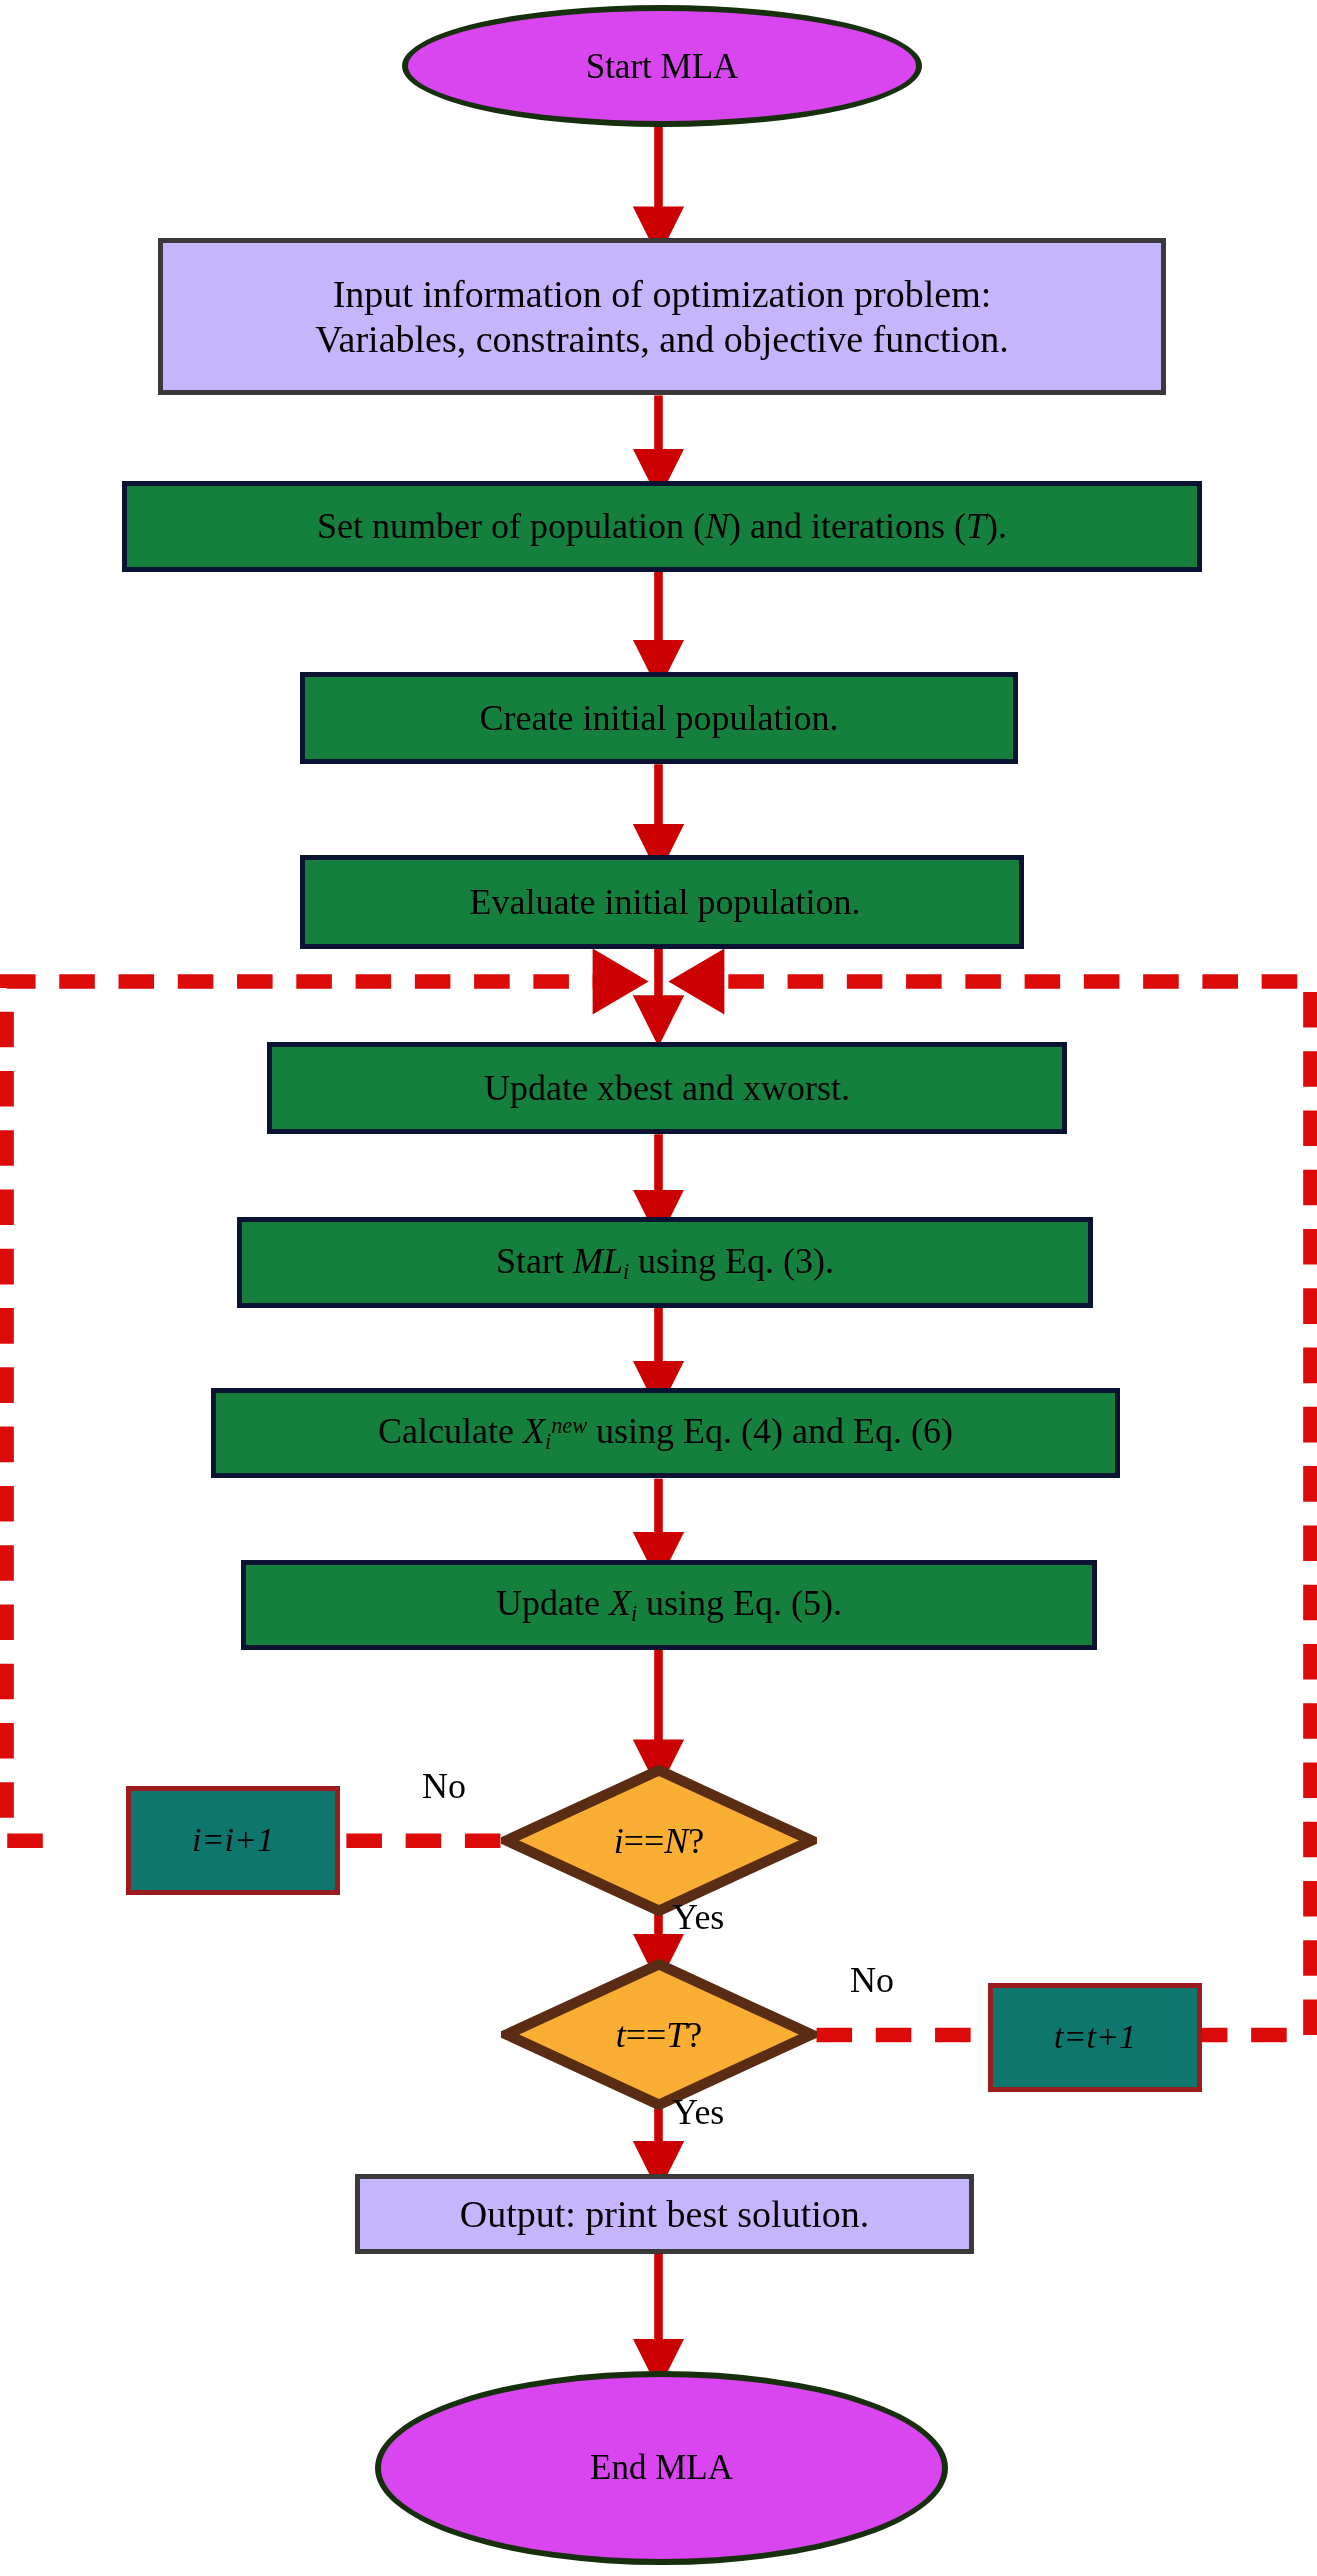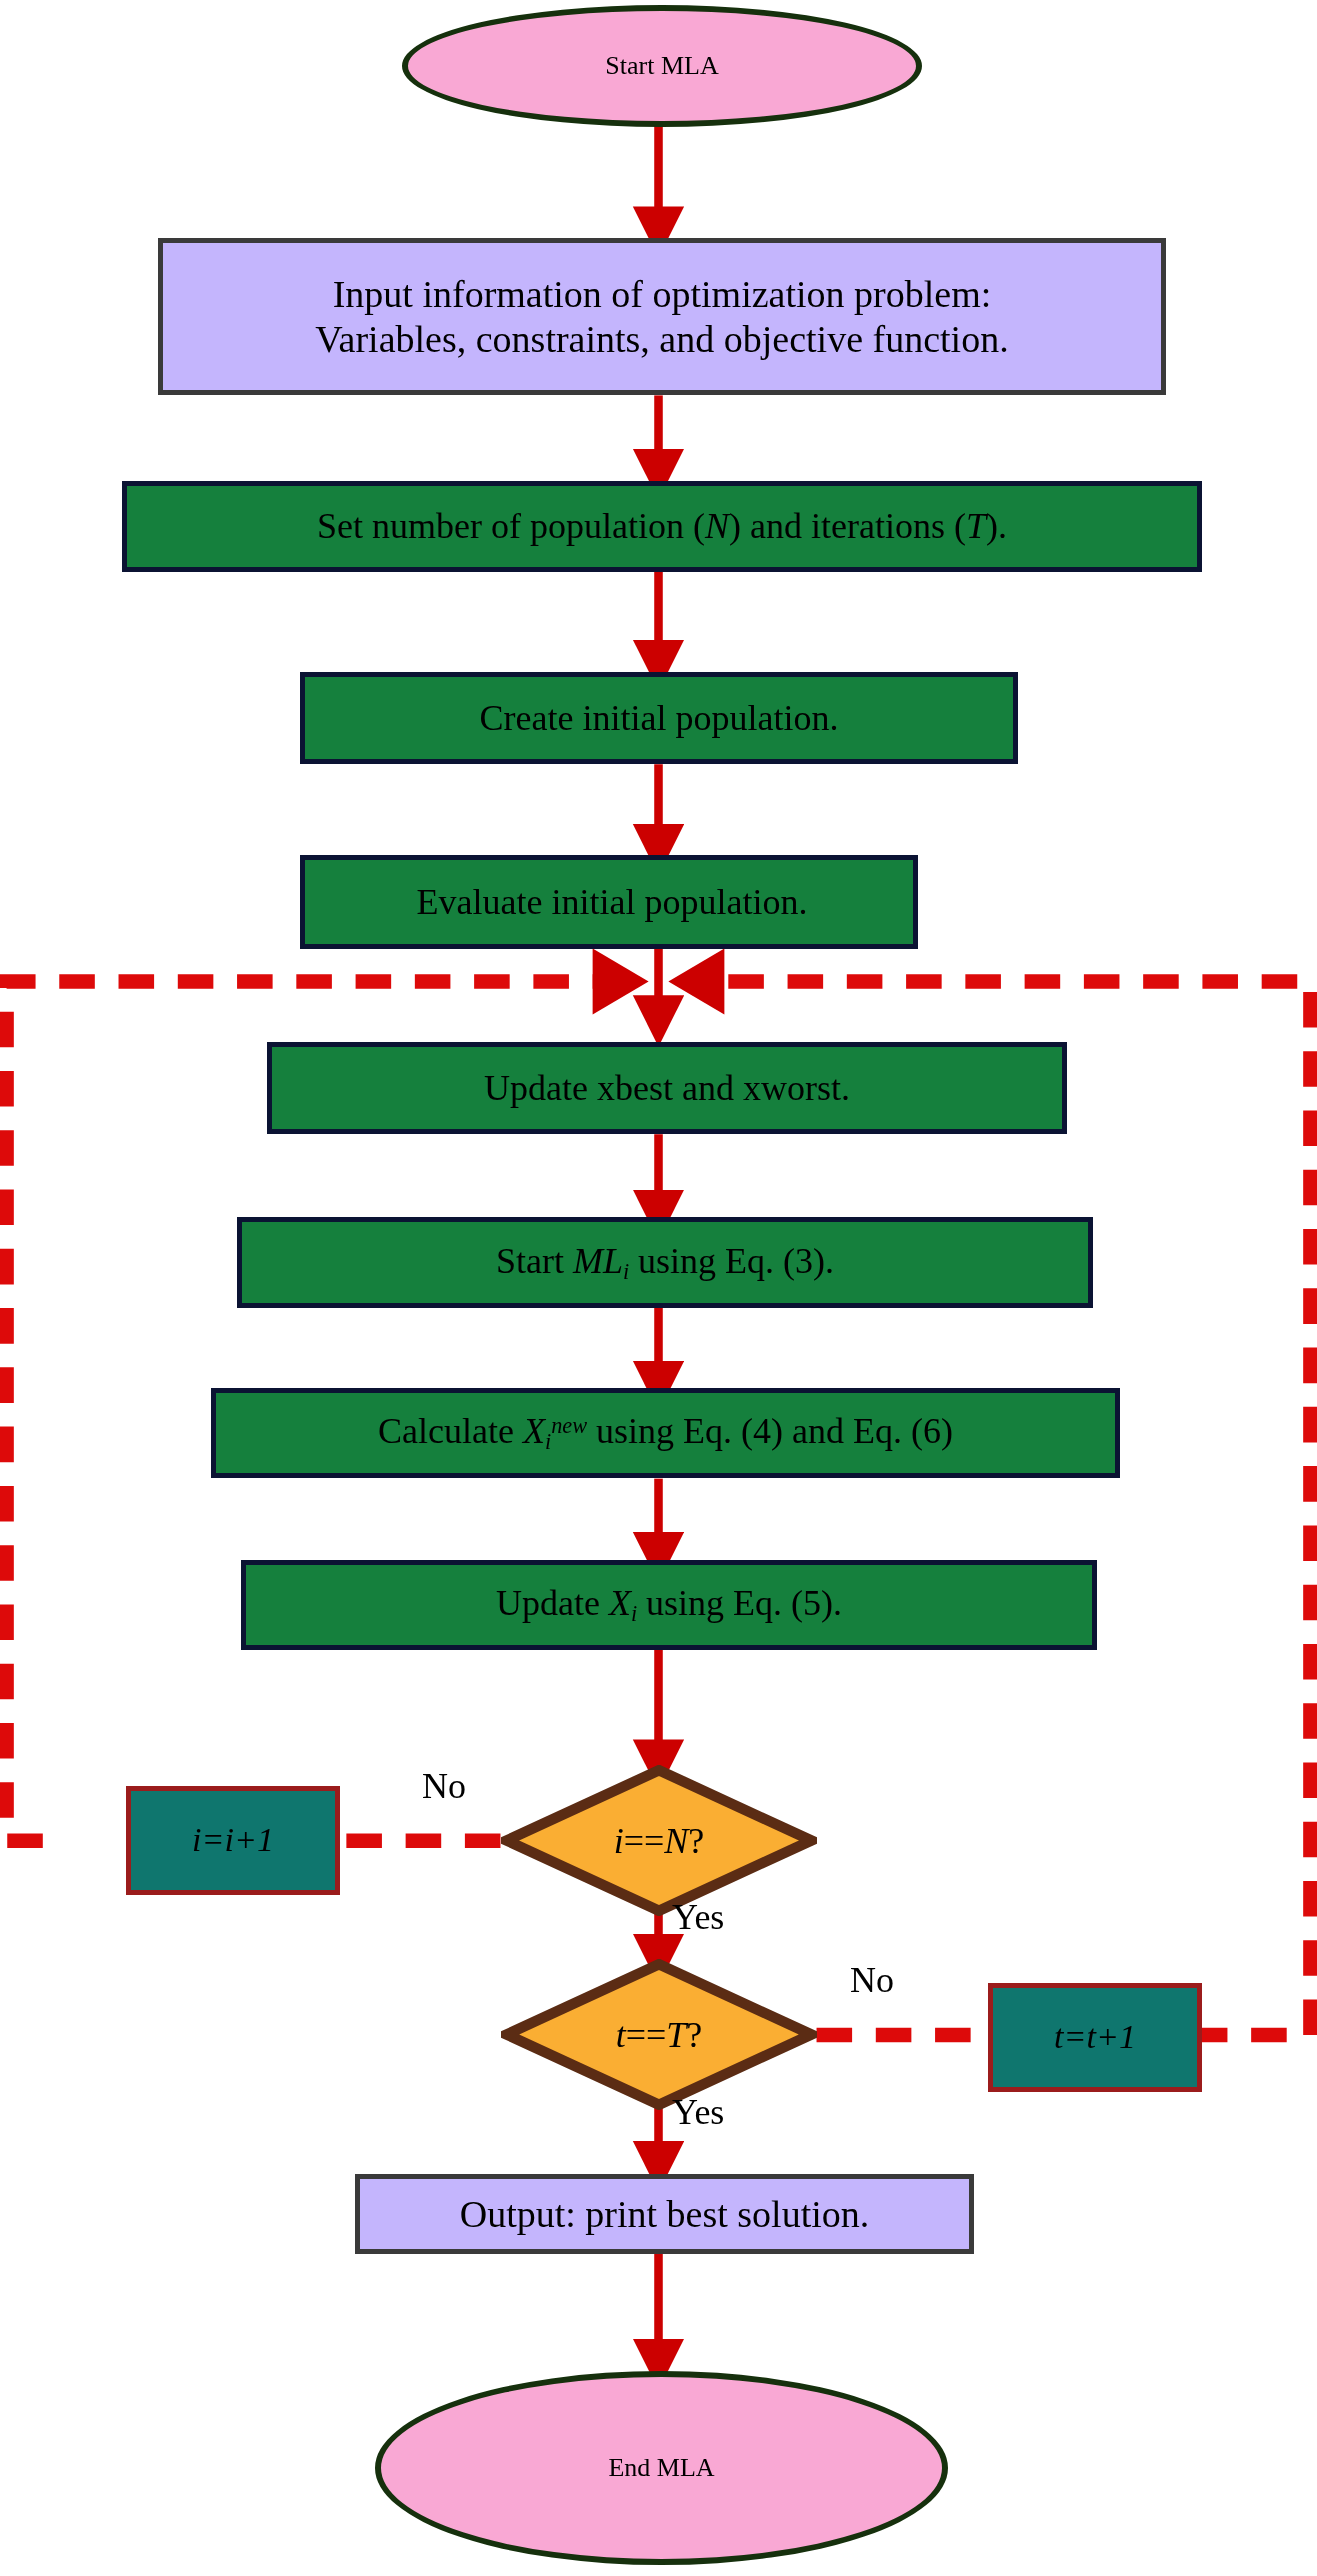--- a/index.html
+++ b/index.html
@@ -29,24 +29,24 @@
     box-sizing: border-box;
     display: flex;
     align-items: center;
     justify-content: center;
     text-align: center;
     color: #000000;
     line-height: 1.18;
     z-index: 5;
   }
   .node-terminal {
-    background: #f9a8d4;
+    background: #d946ef;
     border: 6px solid #16300D;
     border-radius: 50%;
-    font-size: 26px;
+    font-size: 35px;
     justify-content: center;
   }
   .node-io {
     background: #c4b5fd;
     border: 5.3px solid #3A3A3A;
     font-size: 38px;
   }
   .node-process {
     background: #15803d;
     border: 5.3px solid #0B1333;
@@ -154,21 +154,21 @@
   </div>
 
   <div class="node node-process" style="left:122px; top:481px; width:1080px; height:91px;">
     <span><span>Set number of population (</span><span class="mathvar">N</span><span>) and iterations (</span><span class="mathvar">T</span><span>).</span></span>
   </div>
 
   <div class="node node-process" style="left:300px; top:672px; width:718px; height:92px;">
     <span>Create initial population.</span>
   </div>
 
-  <div class="node node-process" style="left:300px; top:855px; width:618px; height:94px;padding-left:6px;">
+  <div class="node node-process" style="left:300px; top:855px; width:724px; height:94px;padding-left:6px;">
     <span>Evaluate initial population.</span>
   </div>
 
   <div class="node node-process" style="left:267px; top:1042px; width:800px; height:92px;">
     <span>Update xbest and xworst.</span>
   </div>
 
   <div class="node node-process" style="left:237px; top:1217px; width:856px; height:91px;">
     <span><span>Start </span><span class="mathvar">ML</span><sub>i</sub><span> using Eq. (3).</span></span>
   </div>

